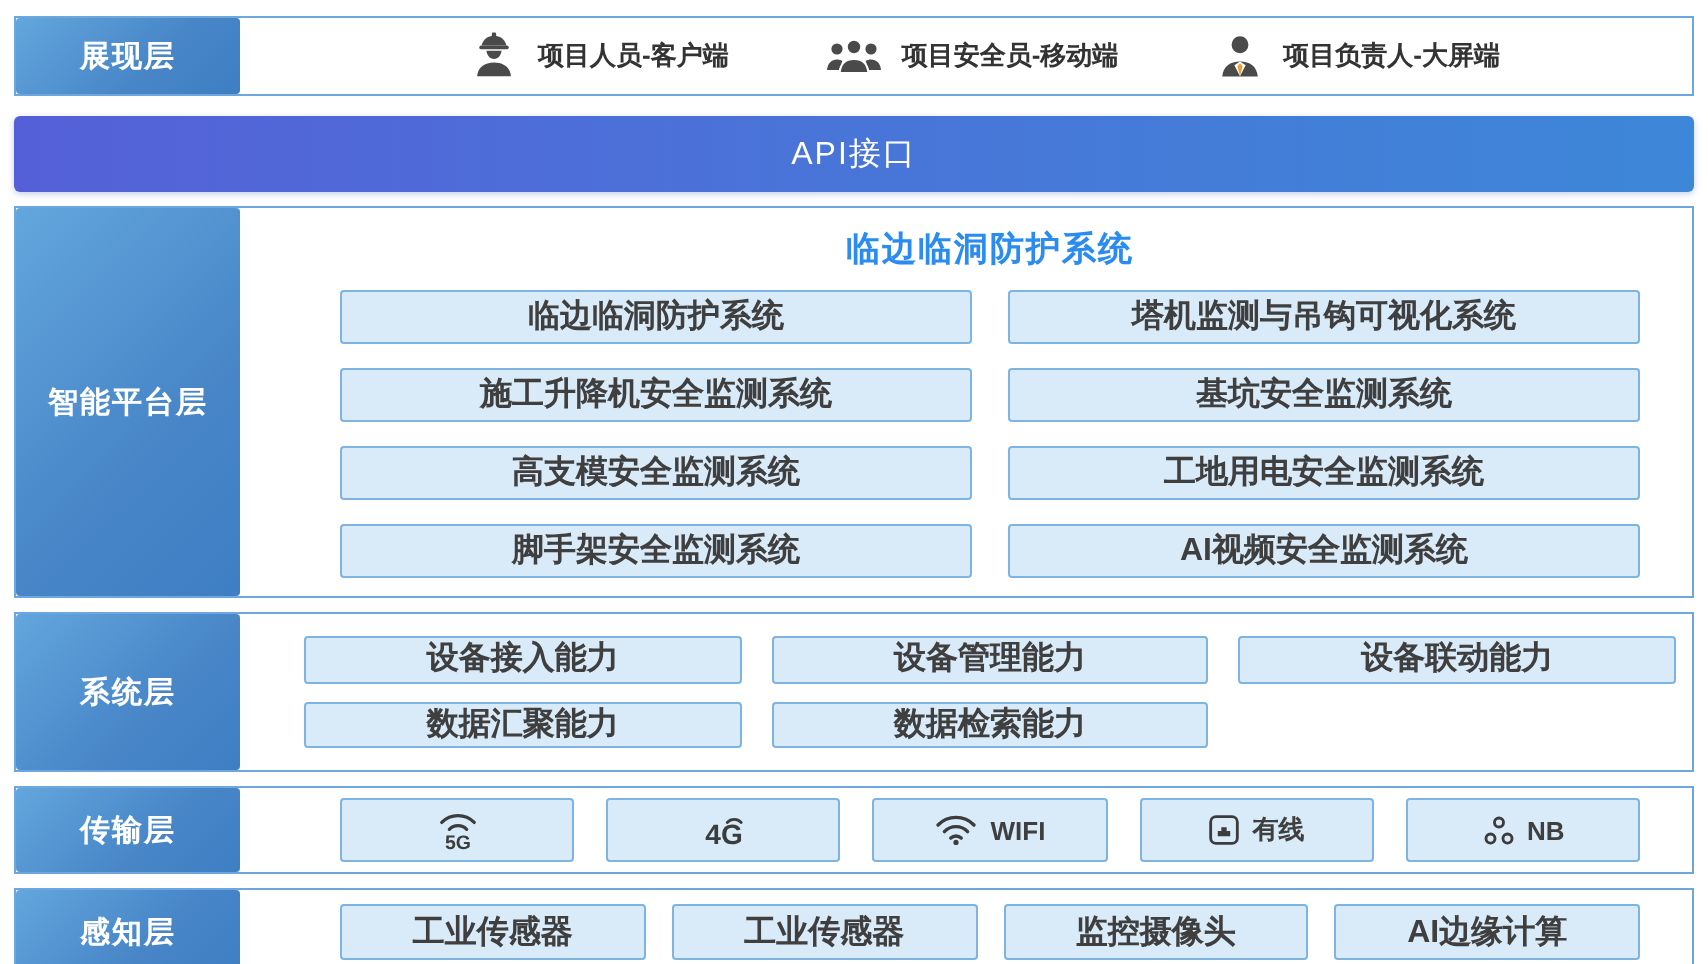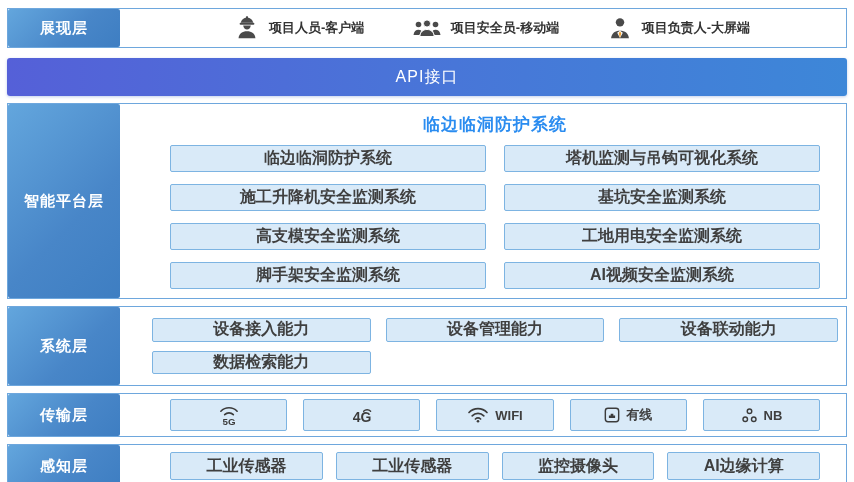--- a/index.html
+++ b/index.html
@@ -134,20 +134,21 @@
       </div>
     </div>
   </div>
 
   <div class="section sec-system">
     <div class="label-block">系统层</div>
     <div class="content system-grid">
       <div class="sbox">设备接入能力</div>
       <div class="sbox">设备管理能力</div>
       <div class="sbox">设备联动能力</div>
+      <div class="sbox">数据汇聚能力</div>
       <div class="sbox">数据检索能力</div>
     </div>
   </div>
 
   <div class="section sec-transport">
     <div class="label-block">传输层</div>
     <div class="content transport-row">
       <div class="sbox tbox">
         <svg width="26" height="24" viewBox="0 0 24 22">
           <g stroke="#3c3c3c" fill="none" stroke-width="1.5" stroke-linecap="round">

